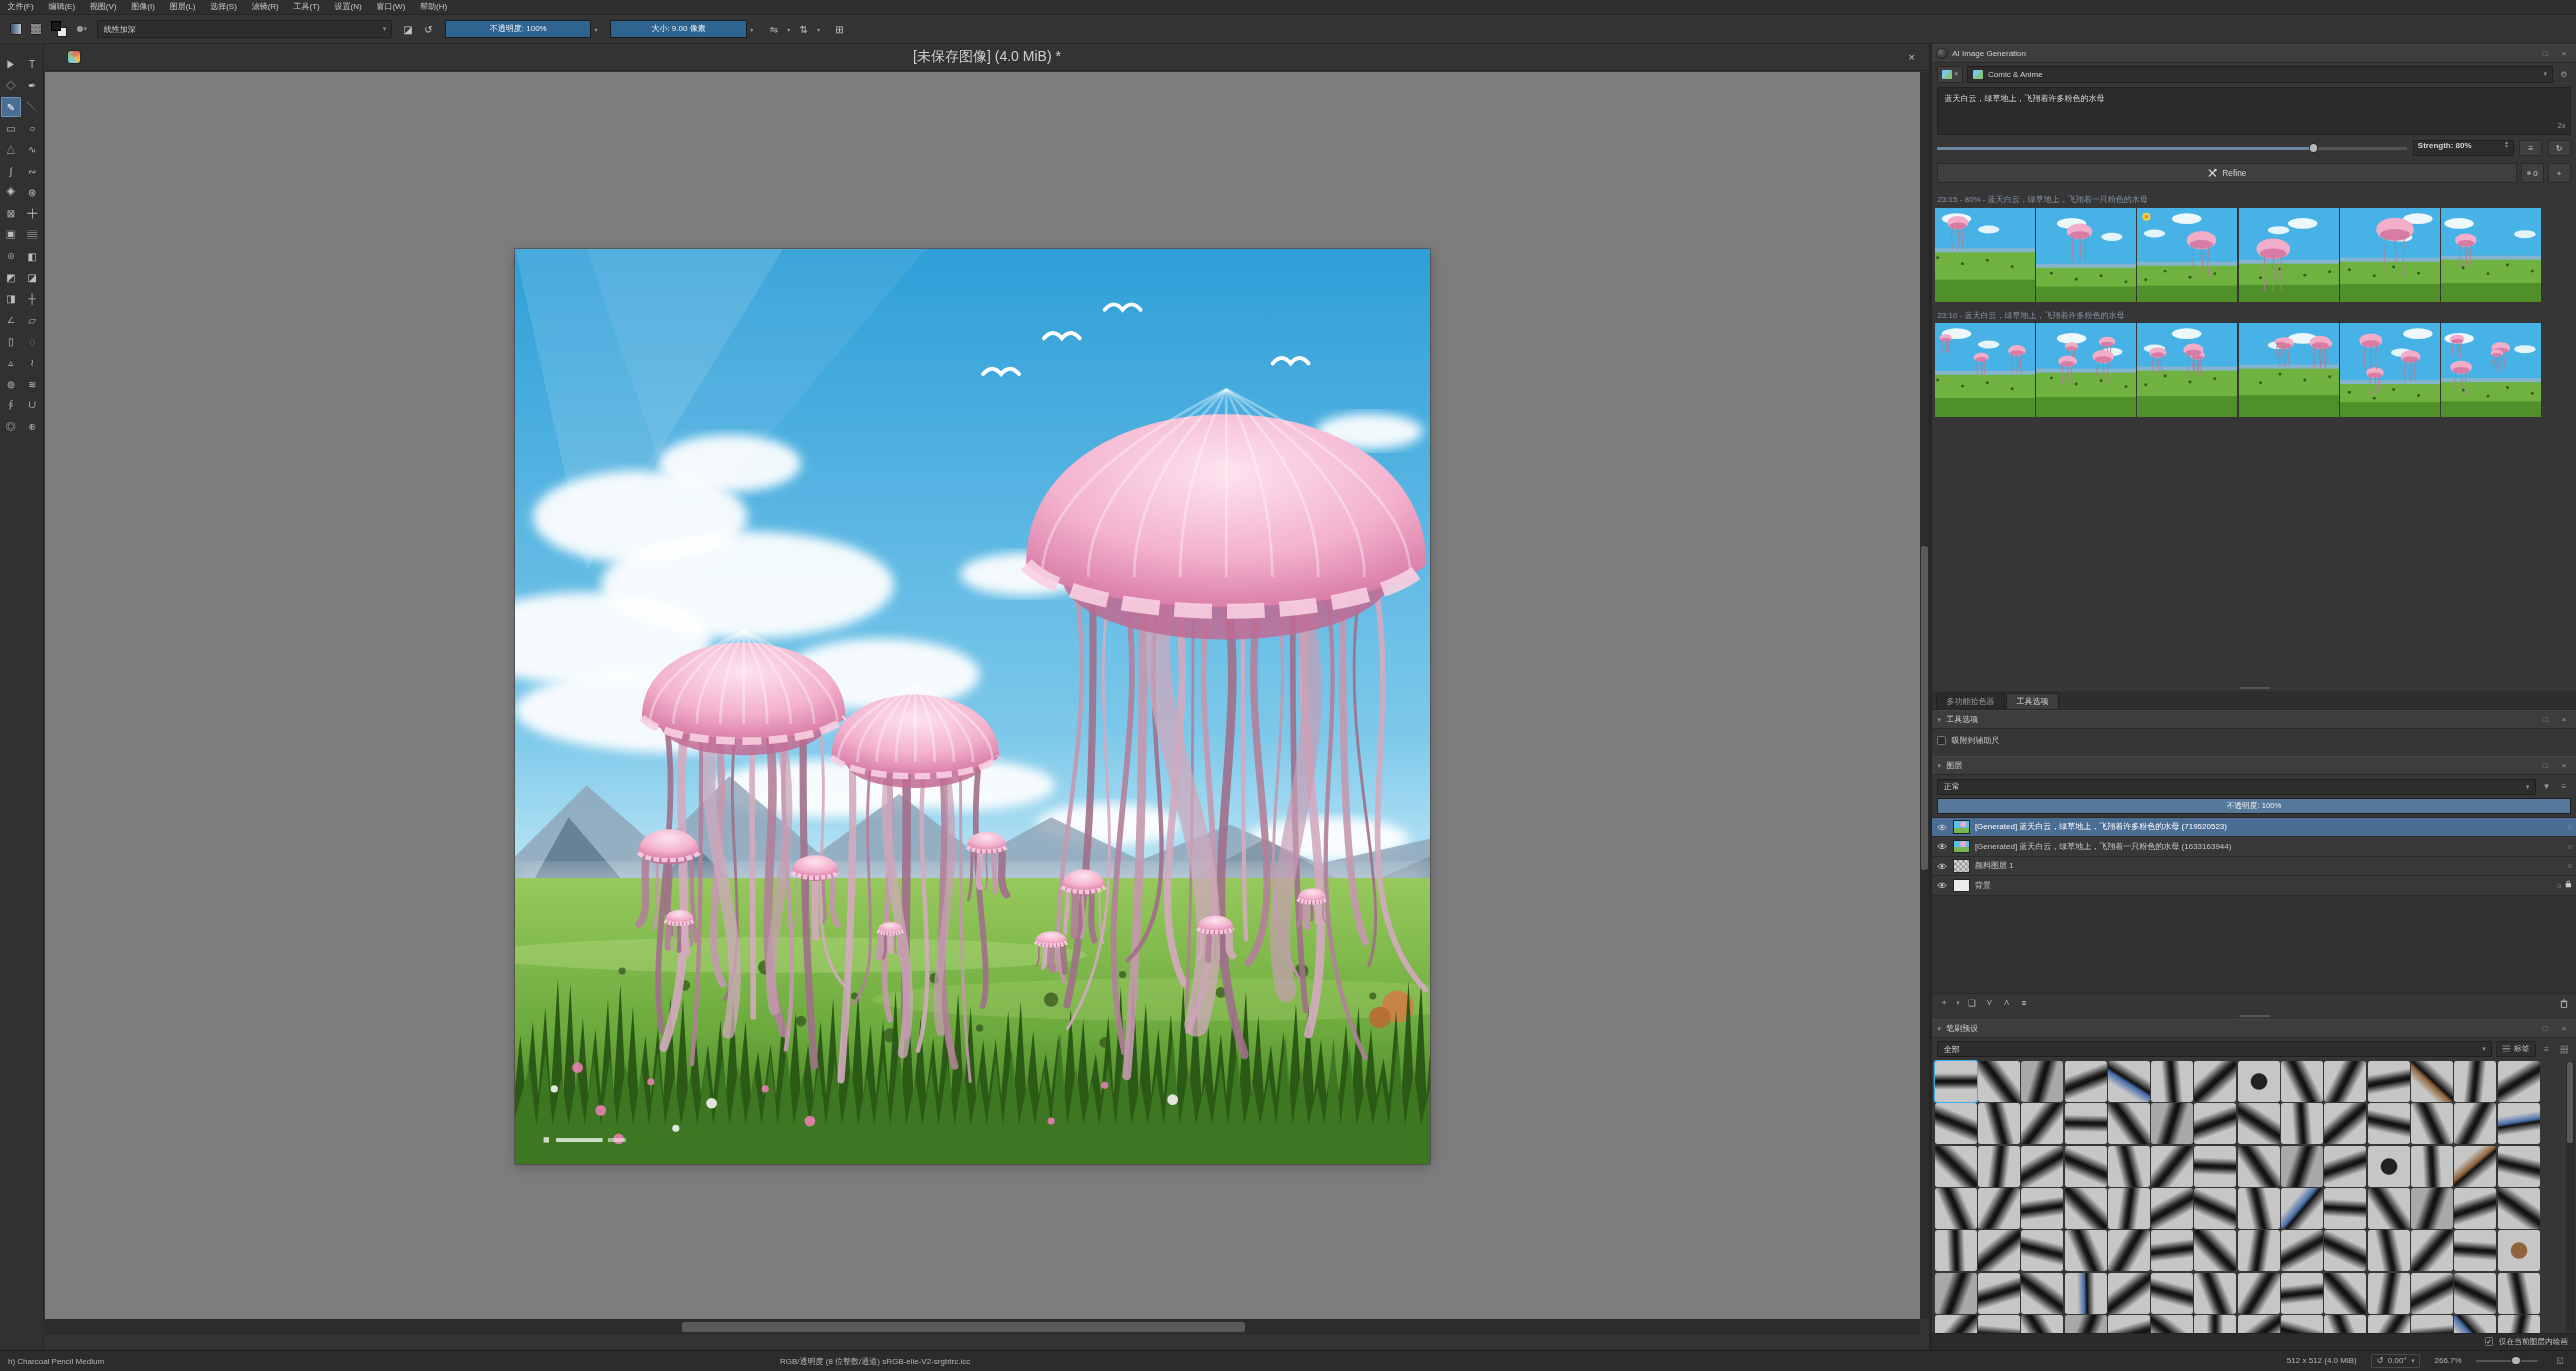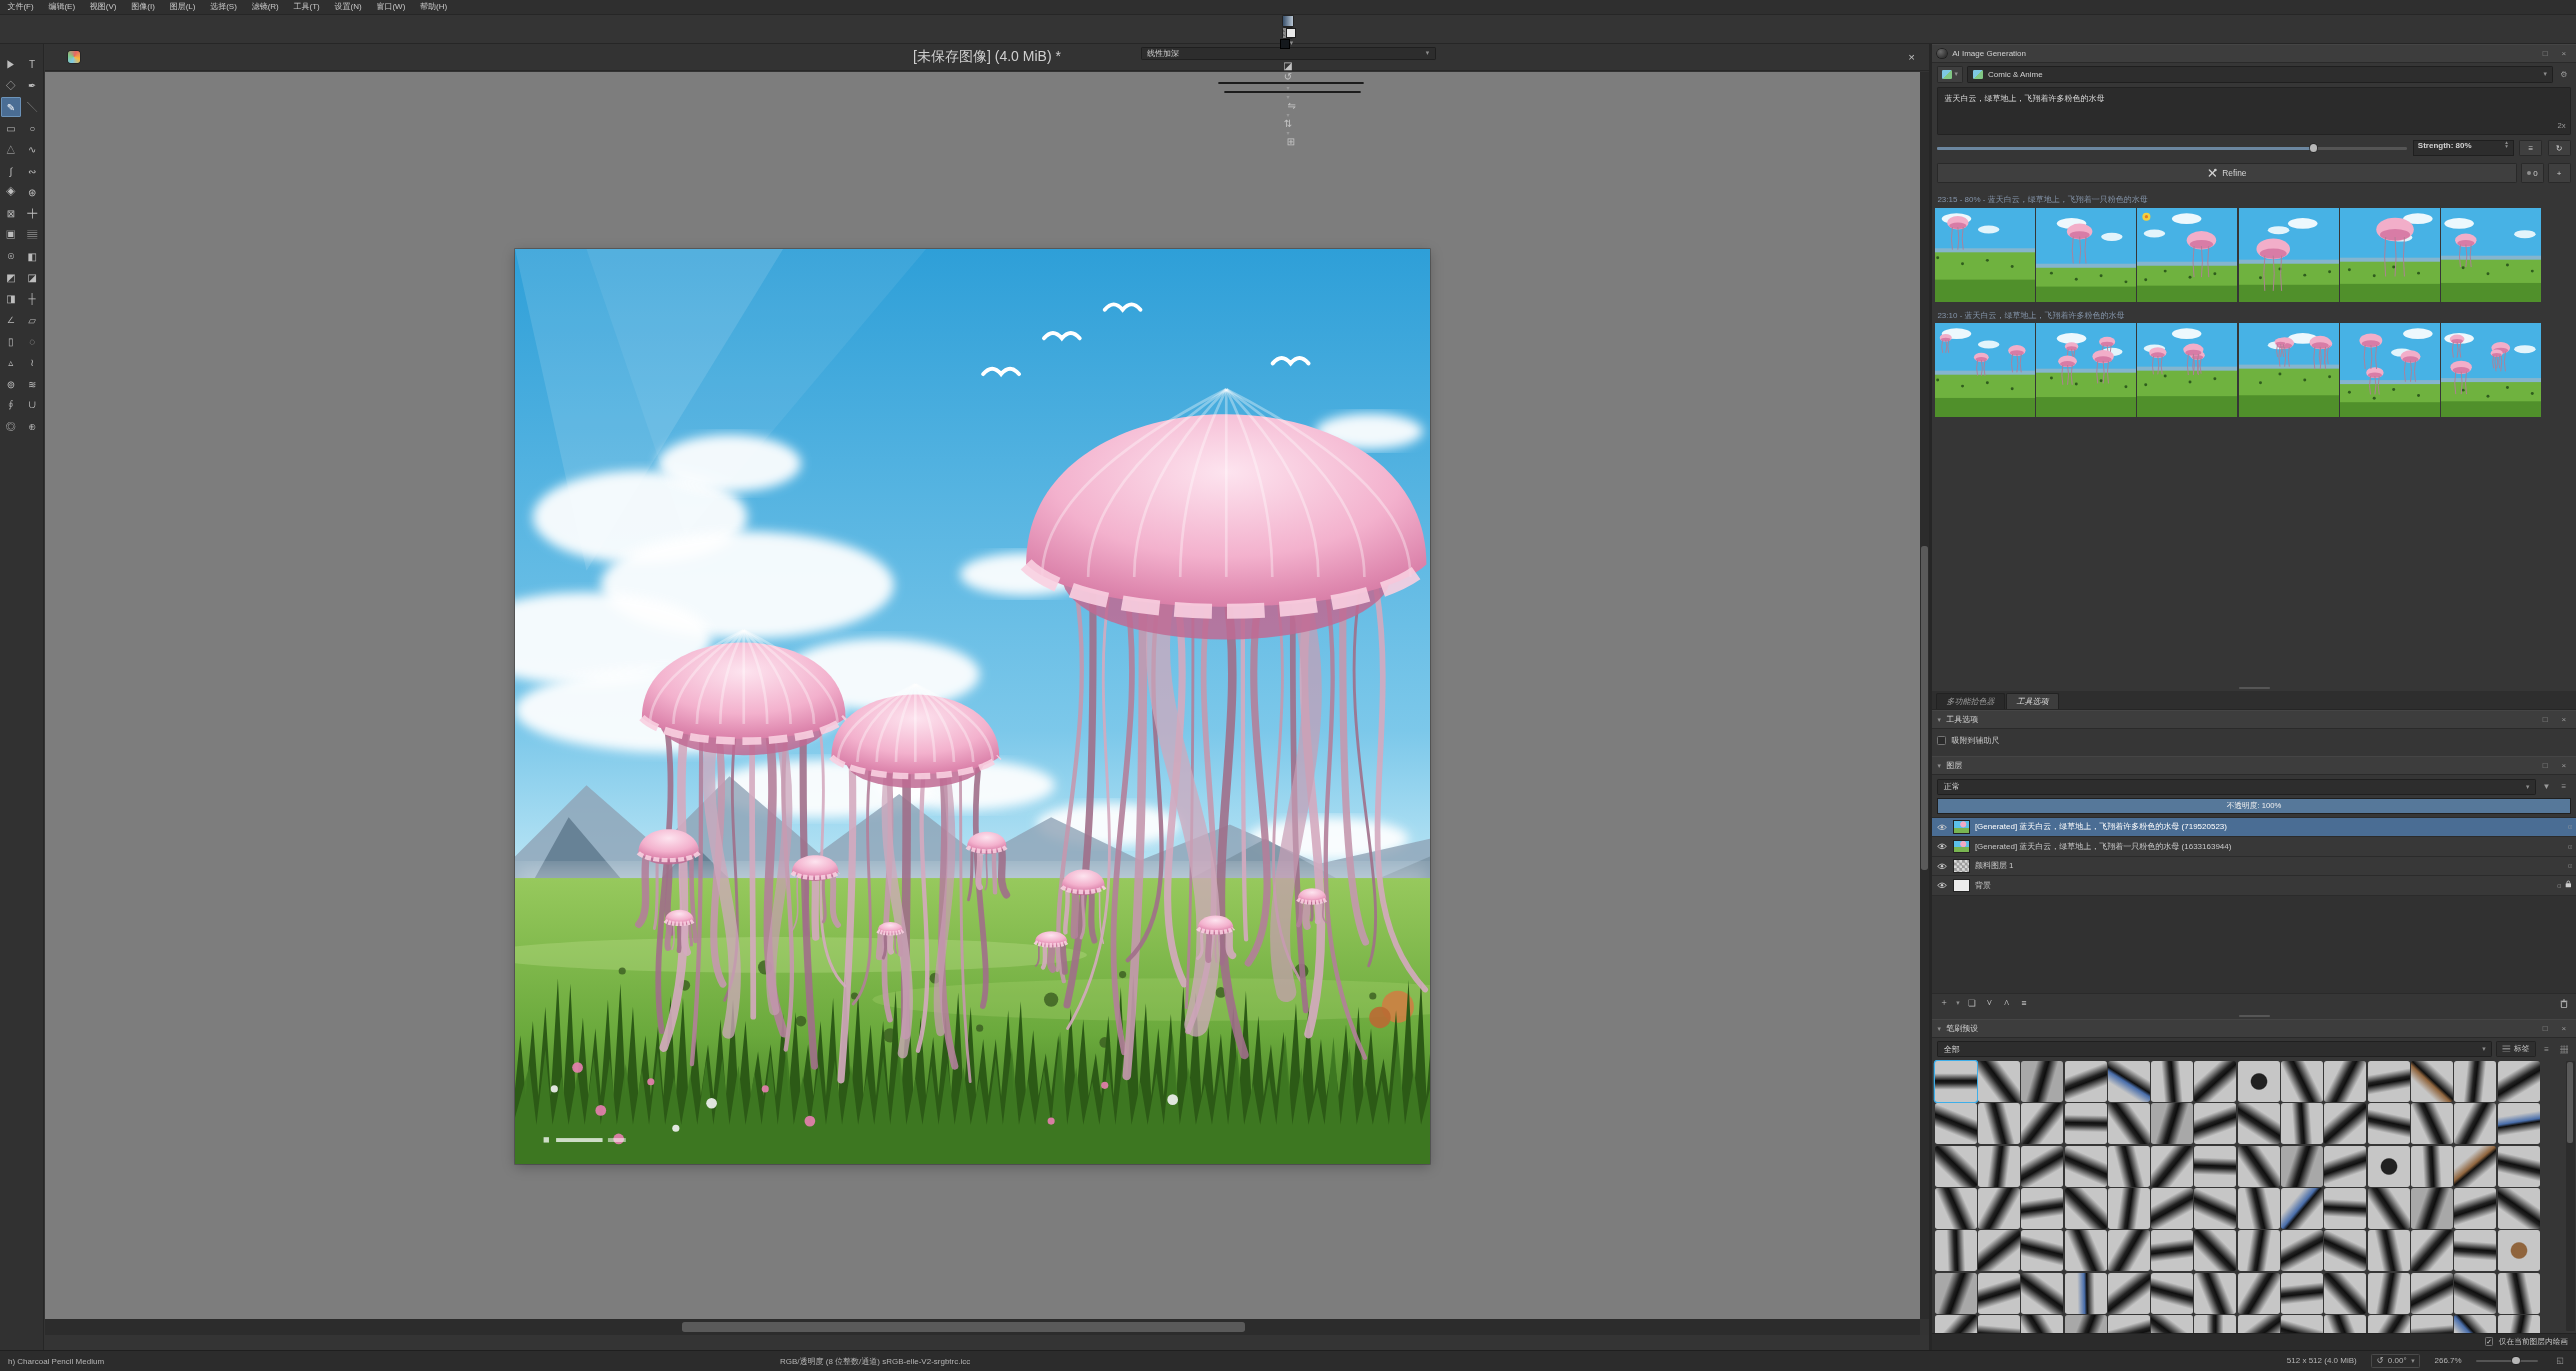--- a/index.html
+++ b/index.html
@@ -7,21 +7,21 @@
     font-family: "Liberation Sans","DejaVu Sans",sans-serif; }
   #app { position: relative; width: 2576px; height: 1371px; background:#343434; color:#c9c9c9; }
 
   
   #menubar { position:absolute; top:0; left:0; right:0; height:14.8px; background:#2f2f2f;
     display:flex; align-items:center; font-size:8px; border-bottom:0.7px solid #262626; z-index:5;}
   .menu-item { padding:0 7.4px; height:14.8px; line-height:14.8px; color:#c9c9c9; cursor:default; }
 
   
   #toolbar { position:absolute; top:14.8px; left:0; right:0; height:29.5px; background:#343434;
-    border-bottom:0.7px solid #262626; display:flex; align-items:center; padding:0 5.4px; font-size:8px; z-index:5;flex-direction:column;}
+    border-bottom:0.7px solid #262626; display:flex; align-items:center; padding:0 5.4px; font-size:8px; z-index:5;}
   .tbtn { width:19px; height:19px; display:flex; align-items:center; justify-content:center;
     background:transparent; border:none; color:#c4c4c4; font-size:10px; border-radius:2px; margin:0 0.7px; cursor:pointer;}
   .tbtn .mini { width:12px; height:12px; border:0.7px solid #222; border-radius:1.3px; }
   .mini.grad { background:linear-gradient(90deg,#38506b,#b9c6d4); }
   .mini.pat { background:#888 linear-gradient(45deg,#666 25%,transparent 25%,transparent 75%,#666 75%); background-size:4px 4px; }
   #fgbg { position:relative; width:17.5px; height:17.5px; margin:0 4px; }
   #fgbg .bg { position:absolute; right:0.7px; bottom:0.7px; width:10px; height:10px; background:#e8e8e8; border:0.7px solid #1d1d1d;}
   #fgbg .fg { position:absolute; left:0.7px; top:0.7px; width:10px; height:10px; background:#14181c; border:0.7px solid #000;}
   .combo { height:17.5px; background:#2d2d2d; border:0.7px solid #1f1f1f; border-radius:1.3px; color:#d2d2d2;
     display:flex; align-items:center; gap:5.4px; padding:0 5.4px; font-size:8px; }
@@ -87,21 +87,21 @@
   .small-btn { height:20px; min-width:23px; background:#3f3f3f; border:0.7px solid #292929; border-radius:1.3px; color:#cfcfcf;
     display:flex; align-items:center; justify-content:center; gap:2.7px; font-size:8px; cursor:pointer; padding:0 4px;}
   .hist-header { padding:6.7px 5.4px 2.7px 5.4px; color:var(--history-header); font-size:8px; white-space:nowrap; overflow:hidden;}
   .thumb-row { display:flex; gap:1.3px; padding:0 0 1.3px 2.7px; }
   .gthumb { width:100px; height:94px; background:#222; overflow:hidden; position:relative; cursor:pointer;}
   .gthumb.selected { box-shadow:inset 0 -2px 0 0 #ffffff; }
   .gthumb svg { display:block; width:100%; height:100%;}
   .vspacer { flex:1; display:flex; align-items:flex-end; justify-content:center; padding-bottom:2.7px;}
   .drag-dash { width:31px; height:1.3px; background:#565656; border-radius:0.7px;}
   #docker-tabbar { display:flex; align-items:flex-end; height:19px; background:#2e2e2e; padding-left:4px; gap:1.3px;
-    border-bottom:0.7px solid #262626;font-style:italic;}
+    border-bottom:0.7px solid #262626;}
   .dtab { height:16px; padding:0 9.4px; display:flex; align-items:center; font-size:8px; color:#9c9c9c;
     background:#2a2a2a; border:0.7px solid #222; border-bottom:none; border-radius:2px 2px 0 0; cursor:pointer;}
   .dtab.active { background:#3d3d3d; color:#d8d8d8; }
   .to-row { display:flex; align-items:center; gap:6.7px; padding:5.4px 5.4px 1.3px 5.4px; }
   .to-row .combo { flex:1; justify-content:space-between; }
   .cb { width:8.7px; height:8.7px; border:0.7px solid #747474; background:#2b2b2b; border-radius:1.3px; display:inline-flex;
     align-items:center; justify-content:center; color:#e6e6e6; font-size:6.7px; cursor:pointer;}
   .cb-row { display:flex; align-items:center; gap:5.4px; padding:6px 5.4px; color:#c9c9c9;}
 
   #blend-row { display:flex; align-items:center; gap:4px; padding:3.4px 5.4px 2px 5.4px;}

